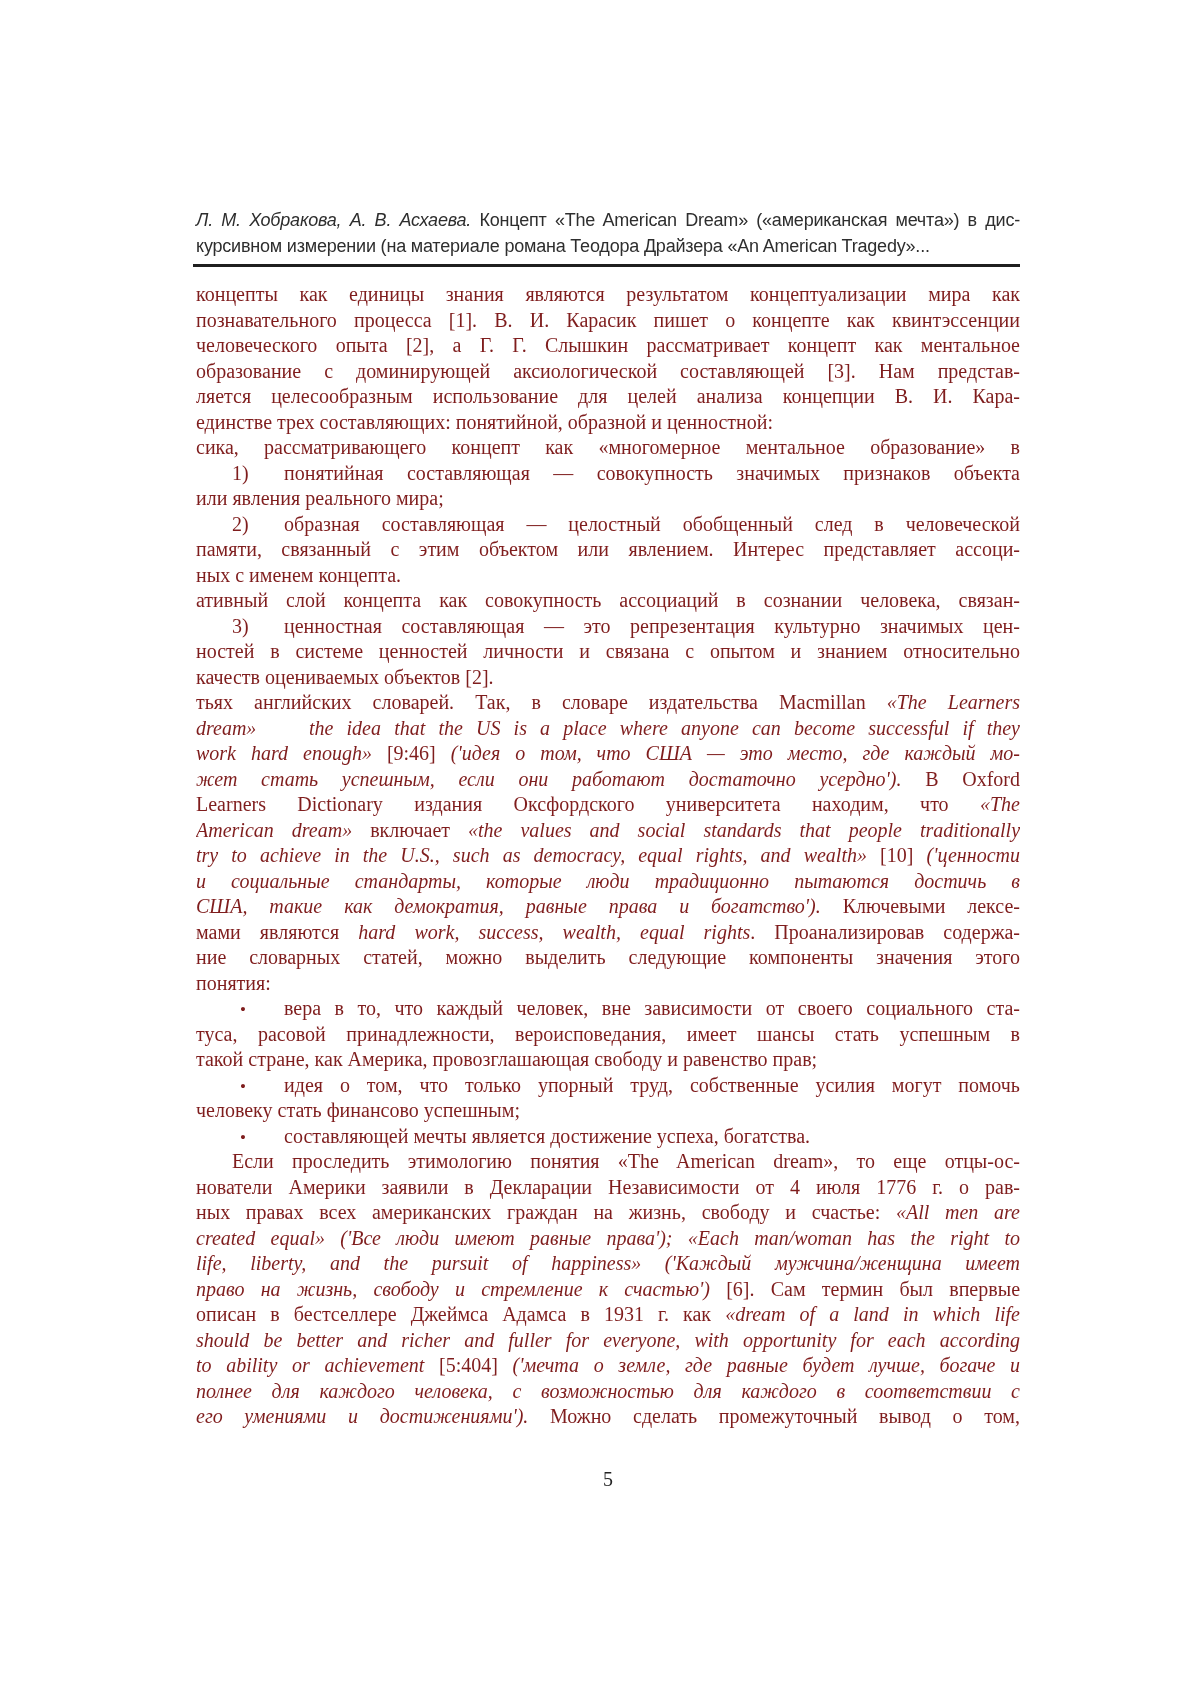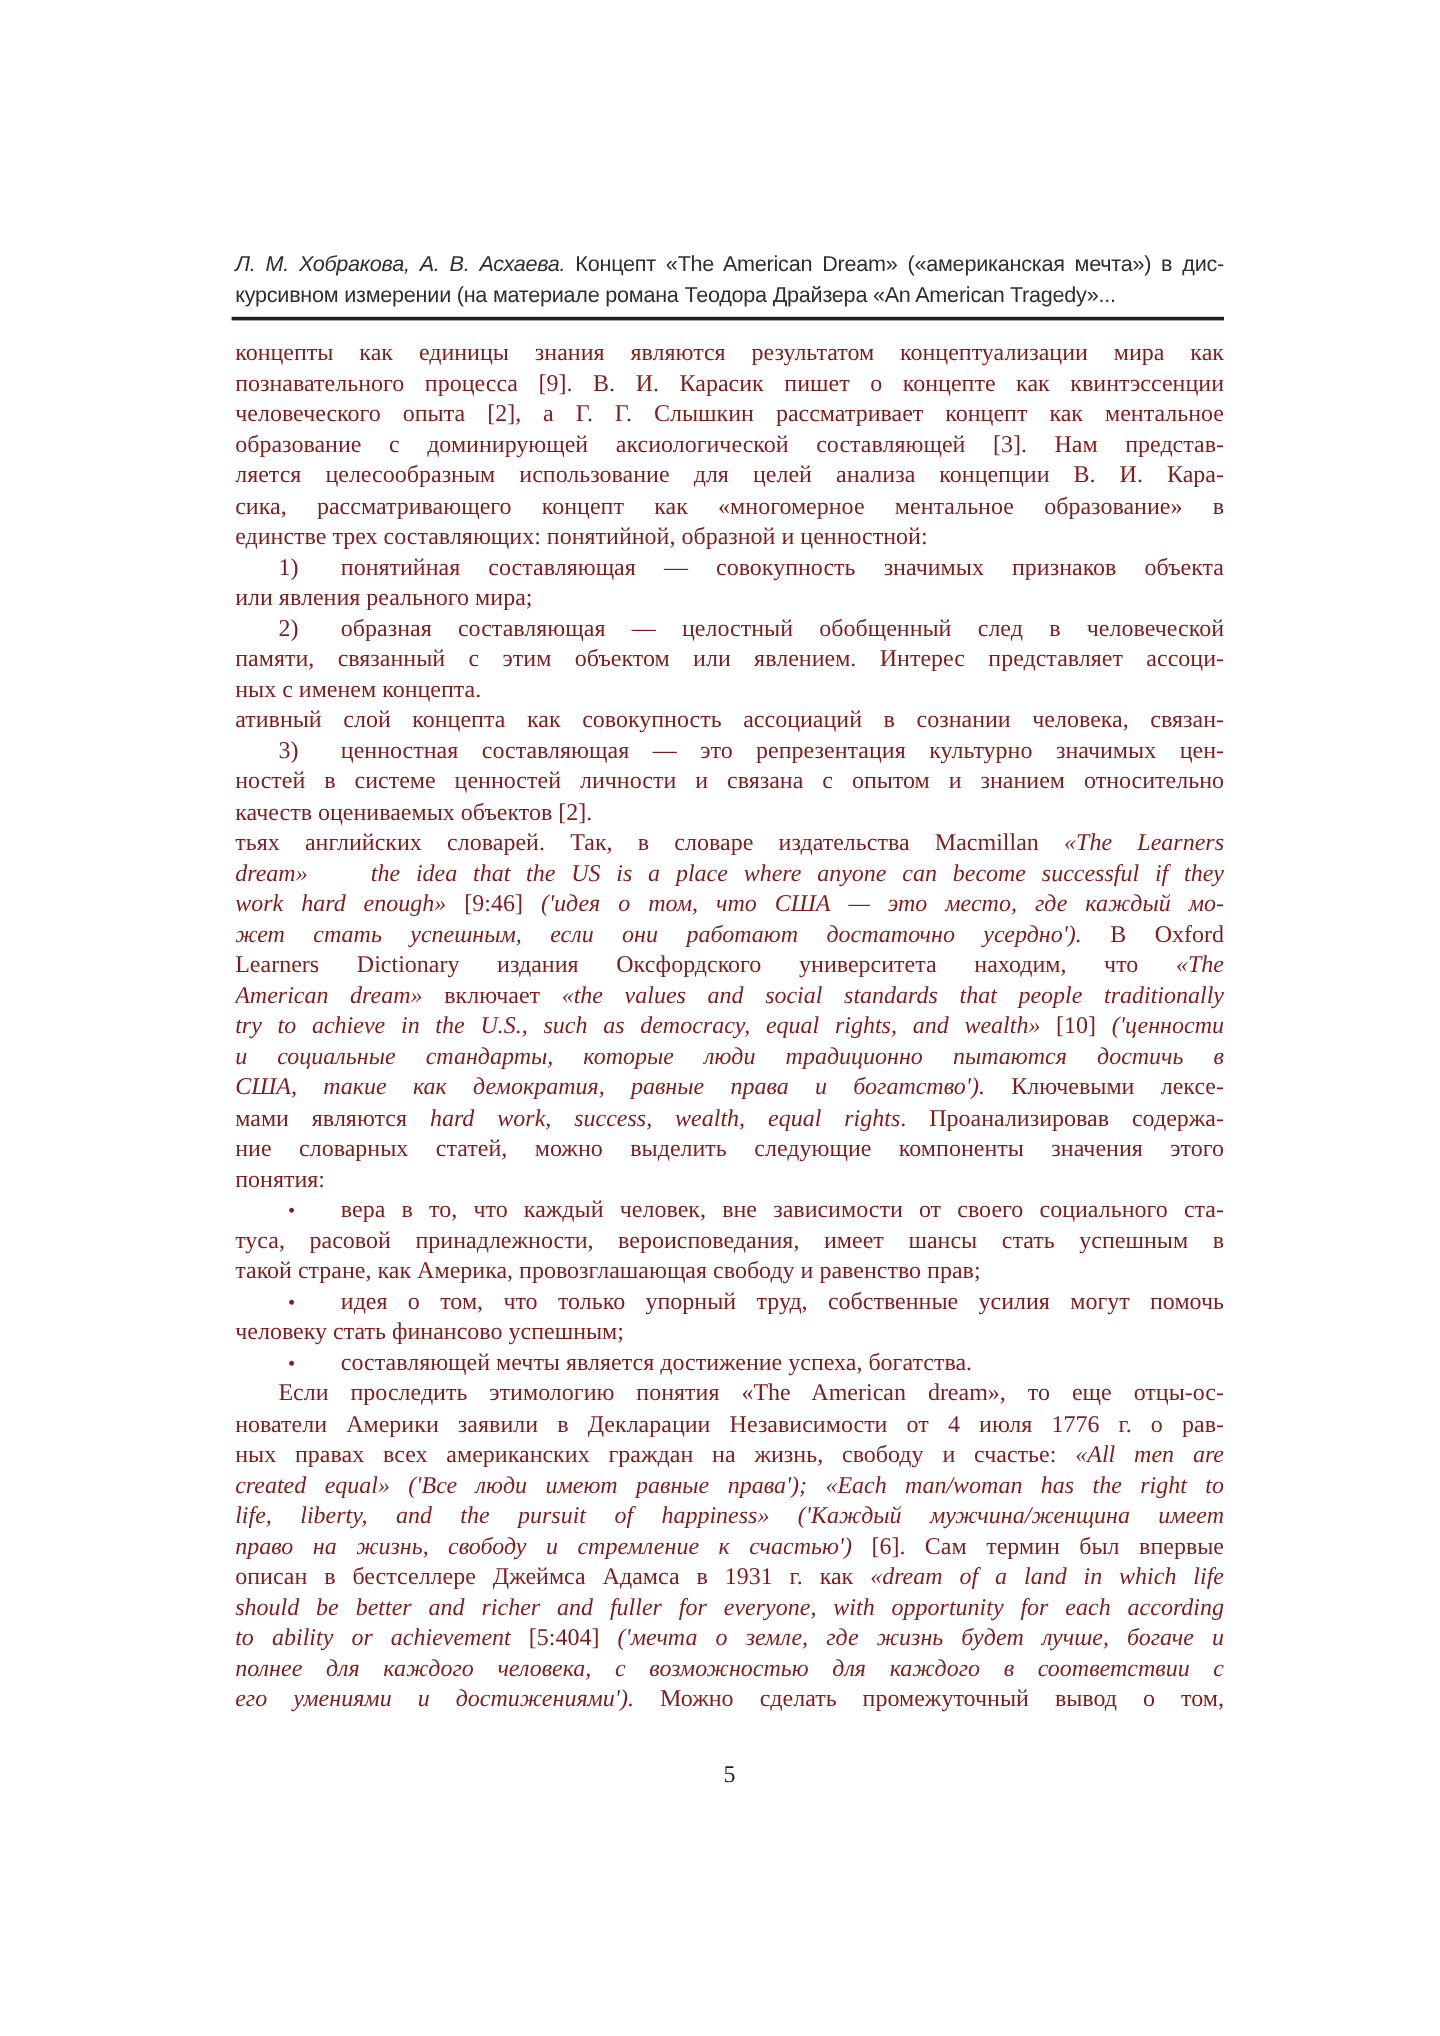--- a/index.html
+++ b/index.html
@@ -71,26 +71,26 @@
 
   <div class="running-header">
     <div class="hline1"><span class="authors">Л. М. Хобракова, А. В. Асхаева.</span><span> Концепт «The American Dream» («американская мечта») в дис-</span></div>
     <div class="hline2">курсивном измерении (на материале романа Теодора Драйзера «An American Tragedy»...</div>
   </div>
 
   <div class="header-rule"></div>
 
   <div class="body-text">
       <div class="line just"><span>концепты как единицы знания являются результатом концептуализации мира как</span></div>
-      <div class="line just"><span>познавательного процесса [9]. В. И. Карасик пишет о концепте как квинтэссенции</span></div>
+      <div class="line just"><span>познавательного процесса [1]. В. И. Карасик пишет о концепте как квинтэссенции</span></div>
       <div class="line just"><span>человеческого опыта [2], а Г. Г. Слышкин рассматривает концепт как ментальное</span></div>
       <div class="line just"><span>образование с доминирующей аксиологической составляющей [3]. Нам представ-</span></div>
       <div class="line just"><span>ляется целесообразным использование для целей анализа концепции В. И. Кара-</span></div>
+      <div class="line"><span>единстве трех составляющих: понятийной, образной и ценностной:</span></div>
       <div class="line just"><span>сика, рассматривающего концепт как «многомерное ментальное образование» в</span></div>
-      <div class="line"><span>единстве трех составляющих: понятийной, образной и ценностной:</span></div>
       <div class="line just ind"><span class="marker">1)</span><span>понятийная составляющая — совокупность значимых признаков объекта</span></div>
       <div class="line"><span>или явления реального мира;</span></div>
       <div class="line just ind"><span class="marker">2)</span><span>образная составляющая — целостный обобщенный след в человеческой</span></div>
       <div class="line just"><span>памяти, связанный с этим объектом или явлением. Интерес представляет ассоци-</span></div>
       <div class="line"><span>ных с именем концепта.</span></div>
       <div class="line just"><span>ативный слой концепта как совокупность ассоциаций в сознании человека, связан-</span></div>
       <div class="line just ind"><span class="marker">3)</span><span>ценностная составляющая — это репрезентация культурно значимых цен-</span></div>
       <div class="line just"><span>ностей в системе ценностей личности и связана с опытом и знанием относительно</span></div>
       <div class="line"><span>качеств оцениваемых объектов [2].</span></div>
       <div class="line just"><span>тьях английских словарей. Так, в словаре издательства Macmillan </span><span class="it">«The Learners</span></div>
@@ -112,20 +112,20 @@
       <div class="line"><span>человеку стать финансово успешным;</span></div>
       <div class="line ind"><span class="marker bullet">•</span><span>составляющей мечты является достижение успеха, богатства.</span></div>
       <div class="line just ind"><span>Если проследить этимологию понятия «The American dream», то еще отцы-ос-</span></div>
       <div class="line just"><span>нователи Америки заявили в Декларации Независимости от 4 июля 1776 г. о рав-</span></div>
       <div class="line just"><span>ных правах всех американских граждан на жизнь, свободу и счастье: </span><span class="it">«All men are</span></div>
       <div class="line just"><span class="it">created equal» ('Все люди имеют равные права'); «Each man/woman has the right to</span></div>
       <div class="line just"><span class="it">life, liberty, and the pursuit of happiness» ('Каждый мужчина/женщина имеет</span></div>
       <div class="line just"><span class="it">право на жизнь, свободу и стремление к счастью') </span><span>[6]. Сам термин был впервые</span></div>
       <div class="line just"><span>описан в бестселлере Джеймса Адамса в 1931 г. как </span><span class="it">«dream of a land in which life</span></div>
       <div class="line just"><span class="it">should be better and richer and fuller for everyone, with opportunity for each according</span></div>
-      <div class="line just"><span class="it">to ability or achievement </span><span>[5:404] </span><span class="it">('мечта о земле, где жизнь будет лучше, богаче и</span></div>
+      <div class="line just"><span class="it">to ability or achievement </span><span>[5:404] </span><span class="it">('мечта о земле, где равные будет лучше, богаче и</span></div>
       <div class="line just"><span class="it">полнее для каждого человека, с возможностью для каждого в соответствии с</span></div>
       <div class="line just"><span class="it">его умениями и достижениями'). </span><span>Можно сделать промежуточный вывод о том,</span></div>
     </div>
 
   <div class="page-number">5</div>
 
 </div>
 
 </body></html>

